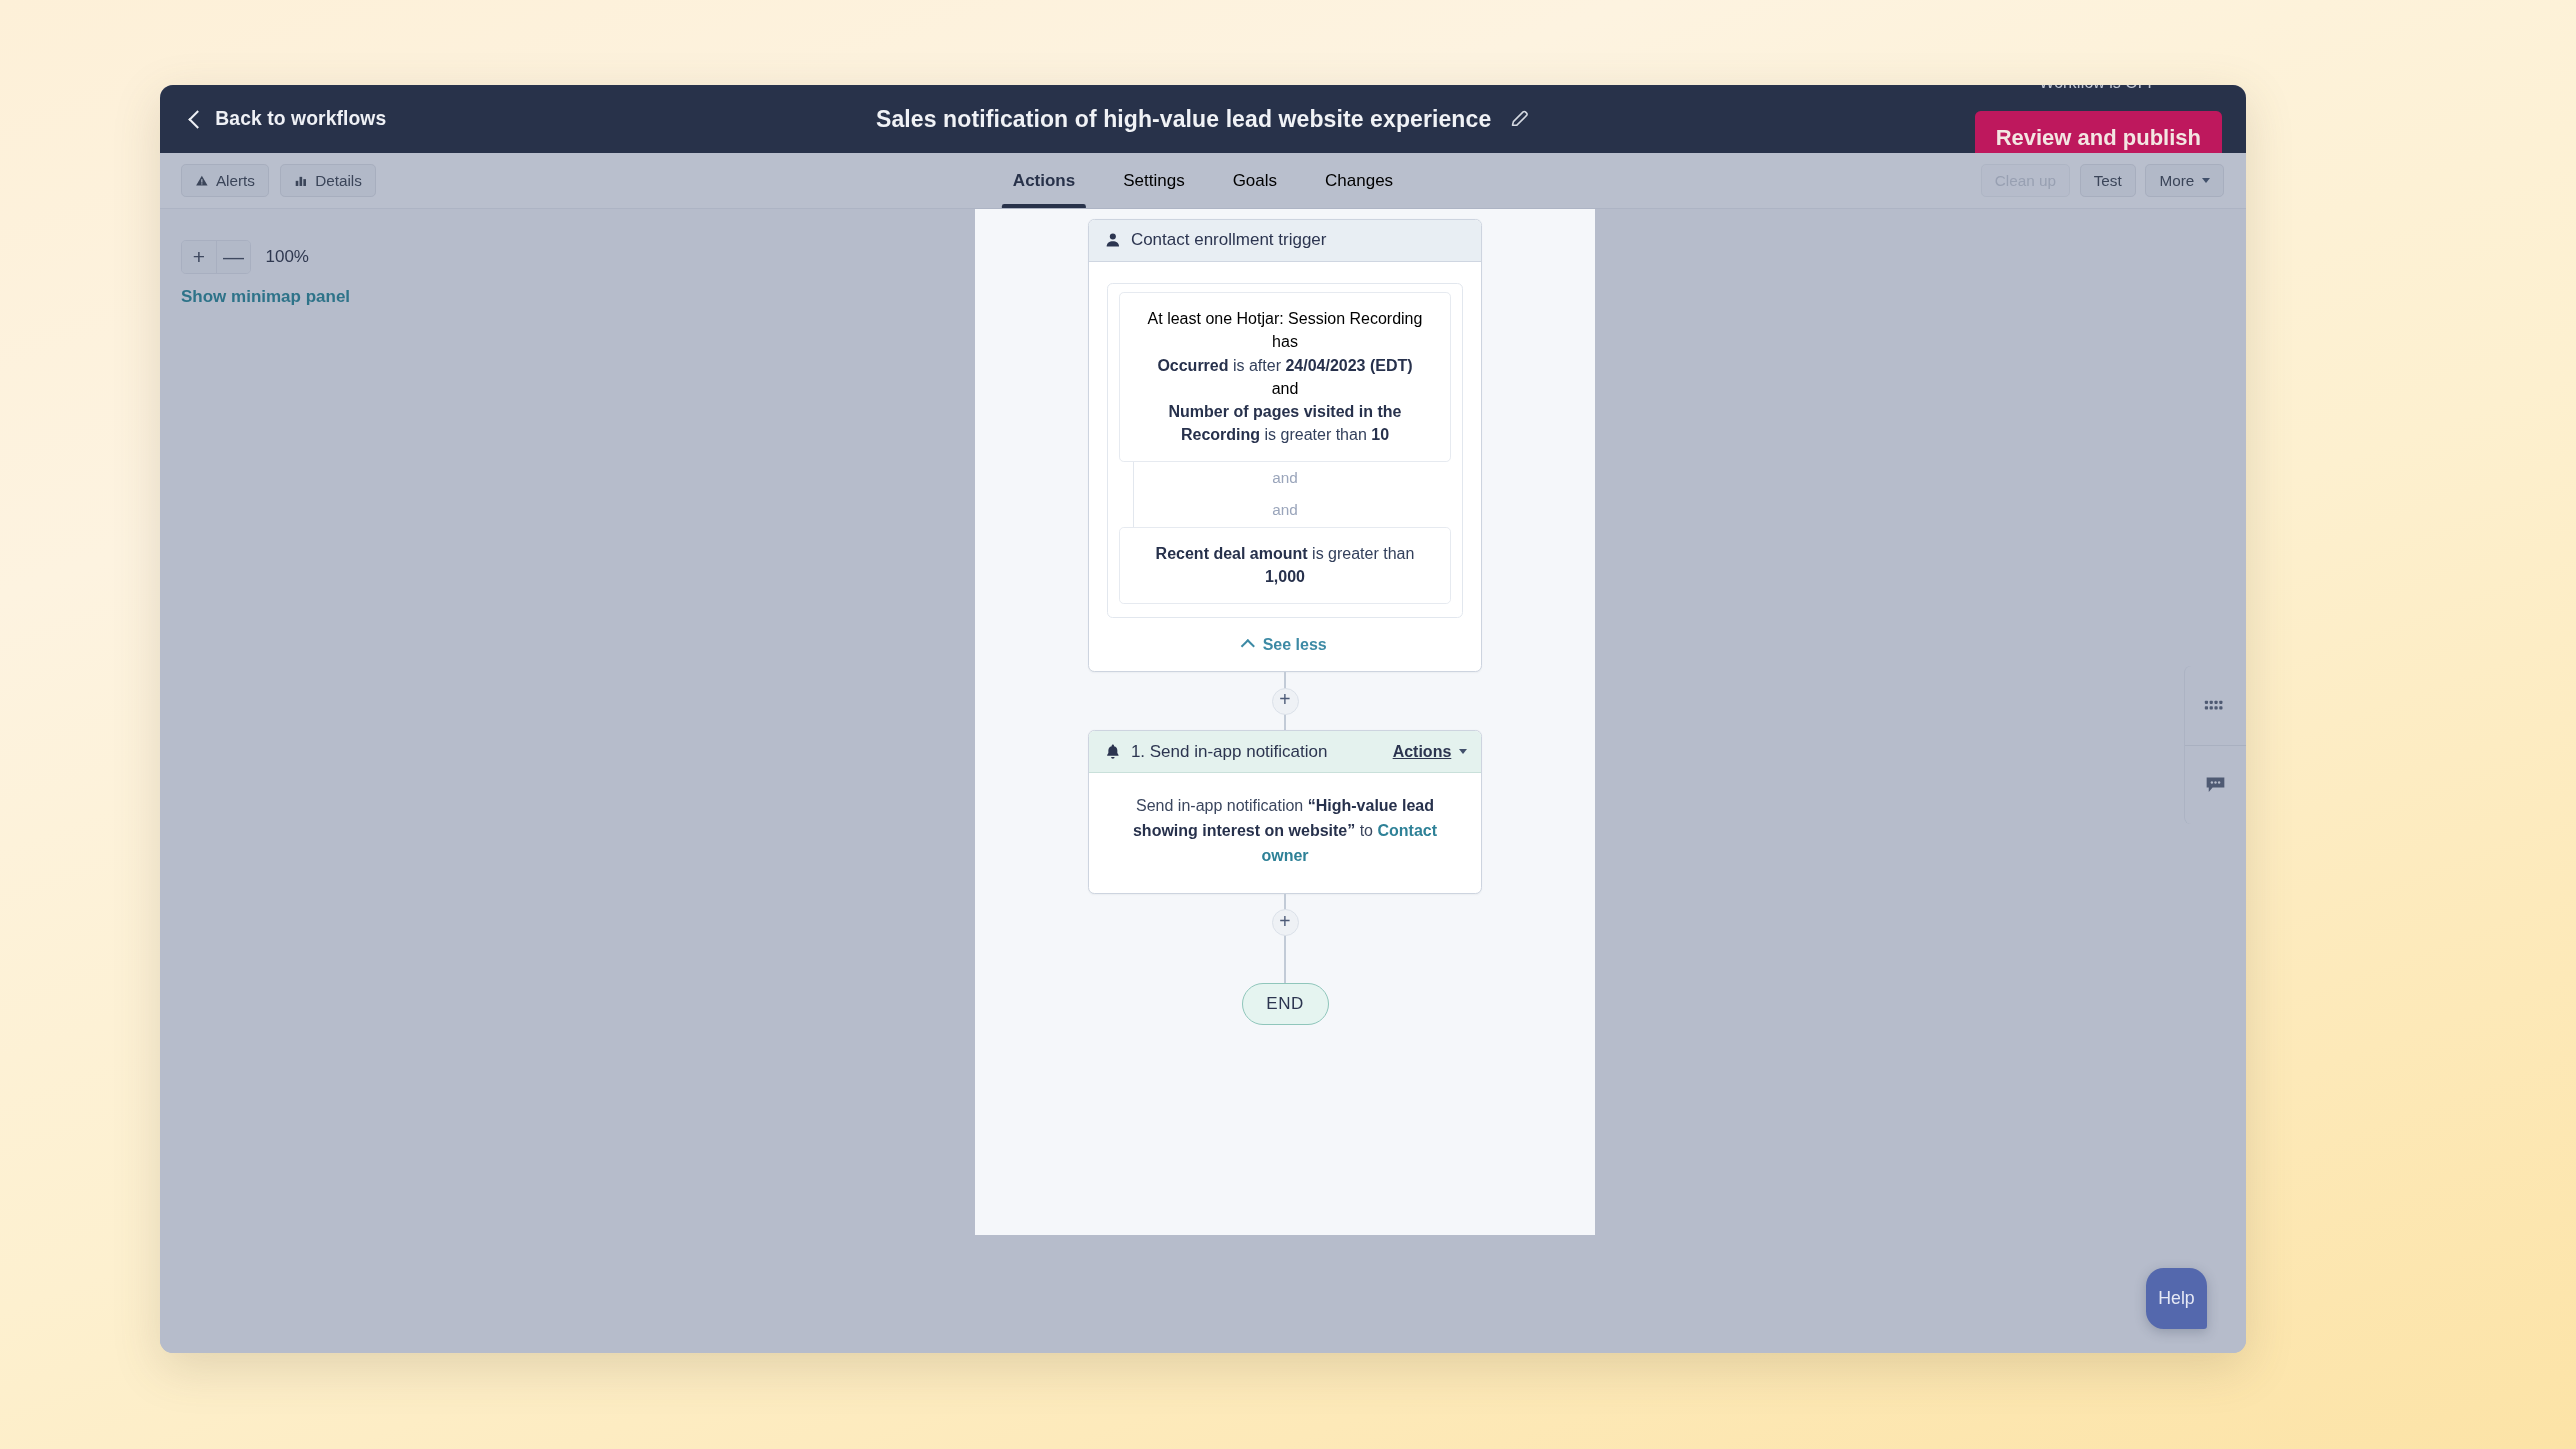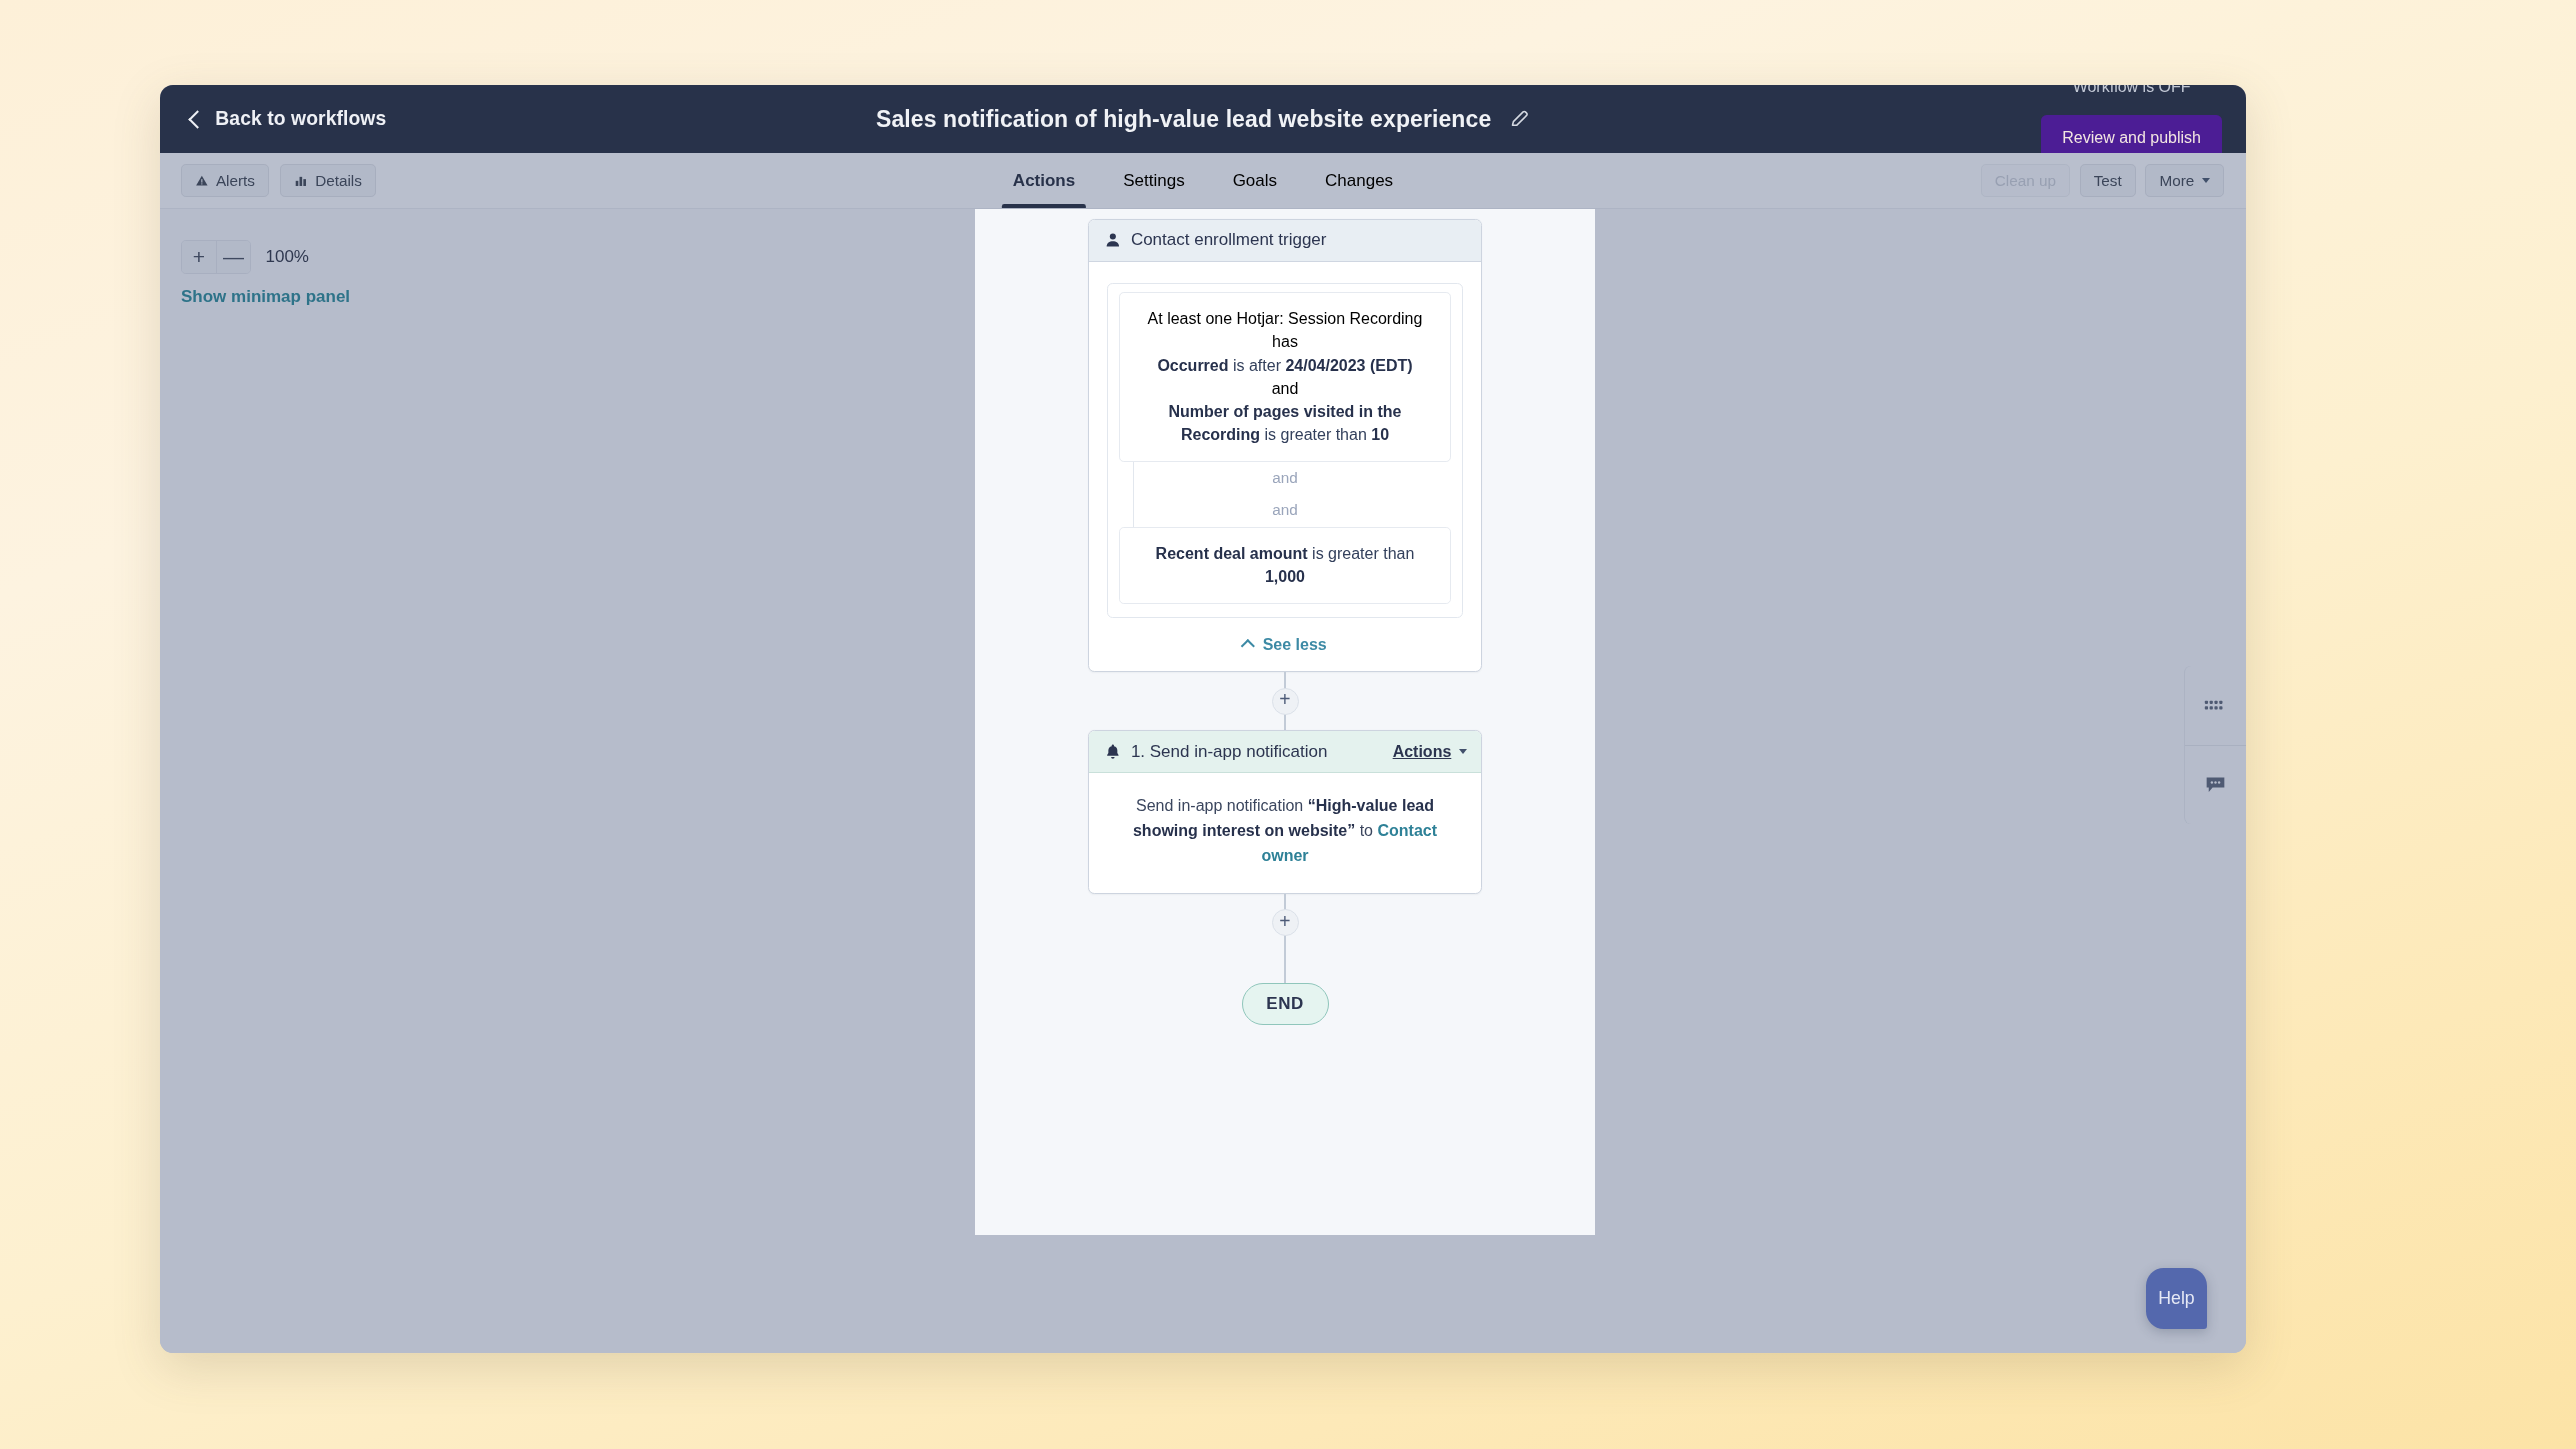--- a/index.html
+++ b/index.html
@@ -52,22 +52,22 @@
   }
   #wf-title { font-size: 23px; font-weight: 700; color: #f0f2f6; letter-spacing: 0.1px; }
   #edit-pencil { width: 21px; height: 21px; opacity: .92; cursor: pointer; display:block;}
   #topbar-right {
     margin-left: auto; display: flex; align-items: center; gap: 19.3px;
     margin-right: 24px;
     flex-direction: column;
   }
   #wf-state { font-size: 16px; color: #c3c9d6; }
   #publish-btn {
-    background: #4c1d95; color: #f3e6e2;
-    font-size: 16px; font-weight: 400;
+    background: #be185d; color: #f3e6e2;
+    font-size: 22px; font-weight: 700;
     border: none; border-radius: 5.6px;
     padding: 13.7px 21px; cursor: pointer;
     font-family: inherit;
   }
 
   
   #toolbar {
     height: 56px; flex: 0 0 auto;
     background: #b9bfcd;
     display: flex; align-items: center;
@@ -244,21 +244,21 @@
   }
   .stem {
     height: 31px; width: 1.6px; background: #c2cbd7;
     margin: 0 auto; position: relative; z-index: 1;
   }
   .end-pill {
     width: 87px; height: 42px; margin: 0 auto;
     background: #e5f4f0; border: 0.8px solid #8fc6bb;
     border-radius: 21px;
     display: flex; align-items: center; justify-content: center;
-    font-size: 17px; font-weight: 700; color: #2c3550;
+    font-size: 17px; font-weight: 400; color: #2c3550;
     letter-spacing: 0.5px; cursor: pointer; position: relative; z-index: 2;
   }
 </style>
 </head>
 <body>
 
 <div id="app-window">
 
   <div id="topbar">
 

